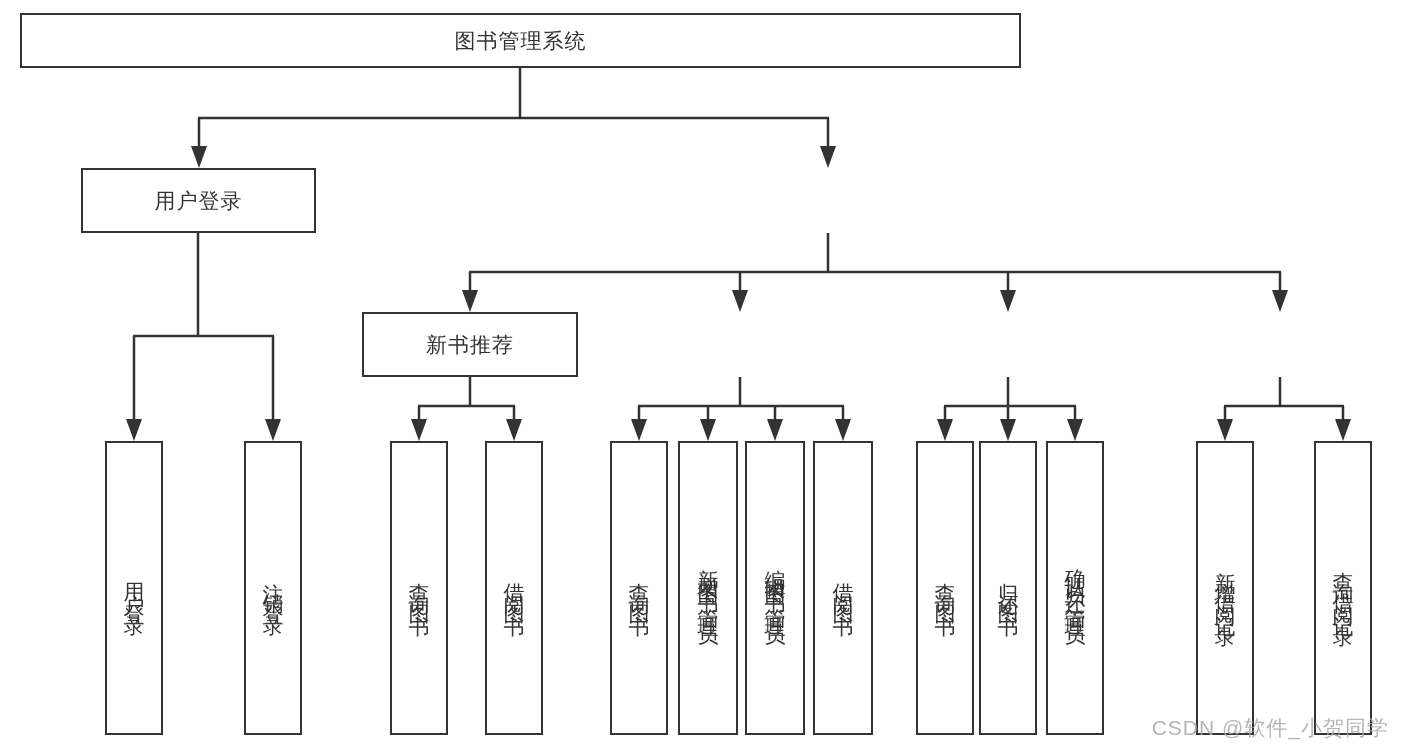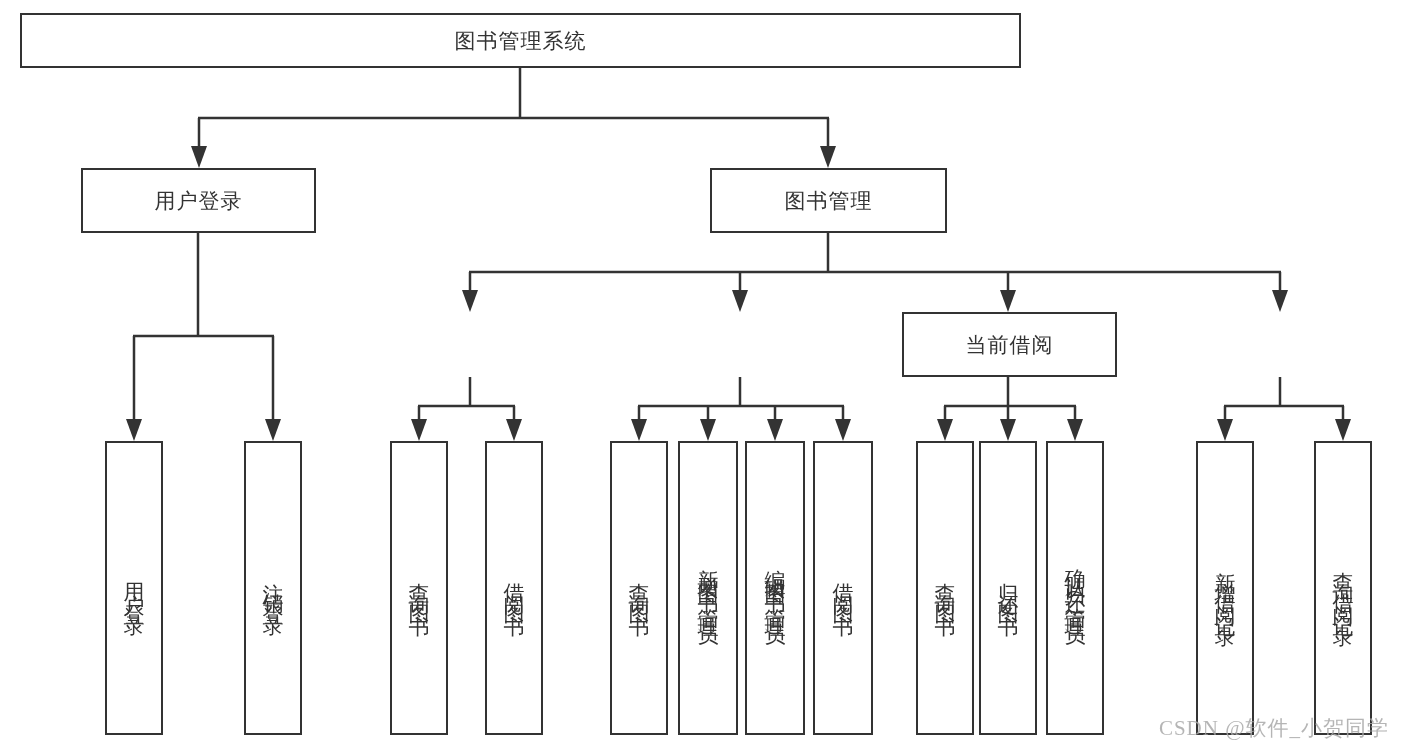--- a/index.html
+++ b/index.html
@@ -1,20 +1,20 @@
 <!DOCTYPE html>
 <html><head>
 <meta charset="utf-8">
 <style>
   html,body{margin:0;padding:0;background:#fff;}
   .stage{
     position:relative;
     width:1405px;height:747px;
     background:#ffffff;
-    font-family:Liberation Serif, serif;
+    font-family:Liberation Sans, sans-serif;
     color:#333333;
     overflow:hidden;
   }
   .connectors{position:absolute;left:0;top:0;z-index:1;}
   .connectors line{stroke:#333333;stroke-width:2.5;}
   .connectors polygon{fill:#333333;}
   .box{
     position:absolute;
     box-sizing:border-box;
     border:2.5px solid #333333;
@@ -117,26 +117,23 @@
     <polygon points="1335,419 1351,419 1343,441"></polygon>
   </svg>
 
   <div class="box h" style="left:20px;top:13px;width:1001px;height:55px">
     <span>图书管理系统</span>
   </div>
 
   <div class="box h" style="left:81px;top:168px;width:235px;height:65px">
     <span>用户登录</span>
   </div>
-  <div class="box h" style="left:710px;top:168px;width:237px;height:65px">
-    <span>图书管理</span>
-  </div>
 
-  <div class="box h" style="left:902px;top:312px;width:215px;height:65px">
-    <span>当前借阅</span>
+  <div class="box h" style="left:362px;top:312px;width:216px;height:65px">
+    <span>新书推荐</span>
   </div>
 
   <div class="box v" style="left:105px;top:441px;width:58px;height:294px">
     <span>用户登录</span>
   </div>
   <div class="box v" style="left:244px;top:441px;width:58px;height:294px">
     <span>注销登录</span>
   </div>
 
   <div class="box v" style="left:390px;top:441px;width:58px;height:294px">

